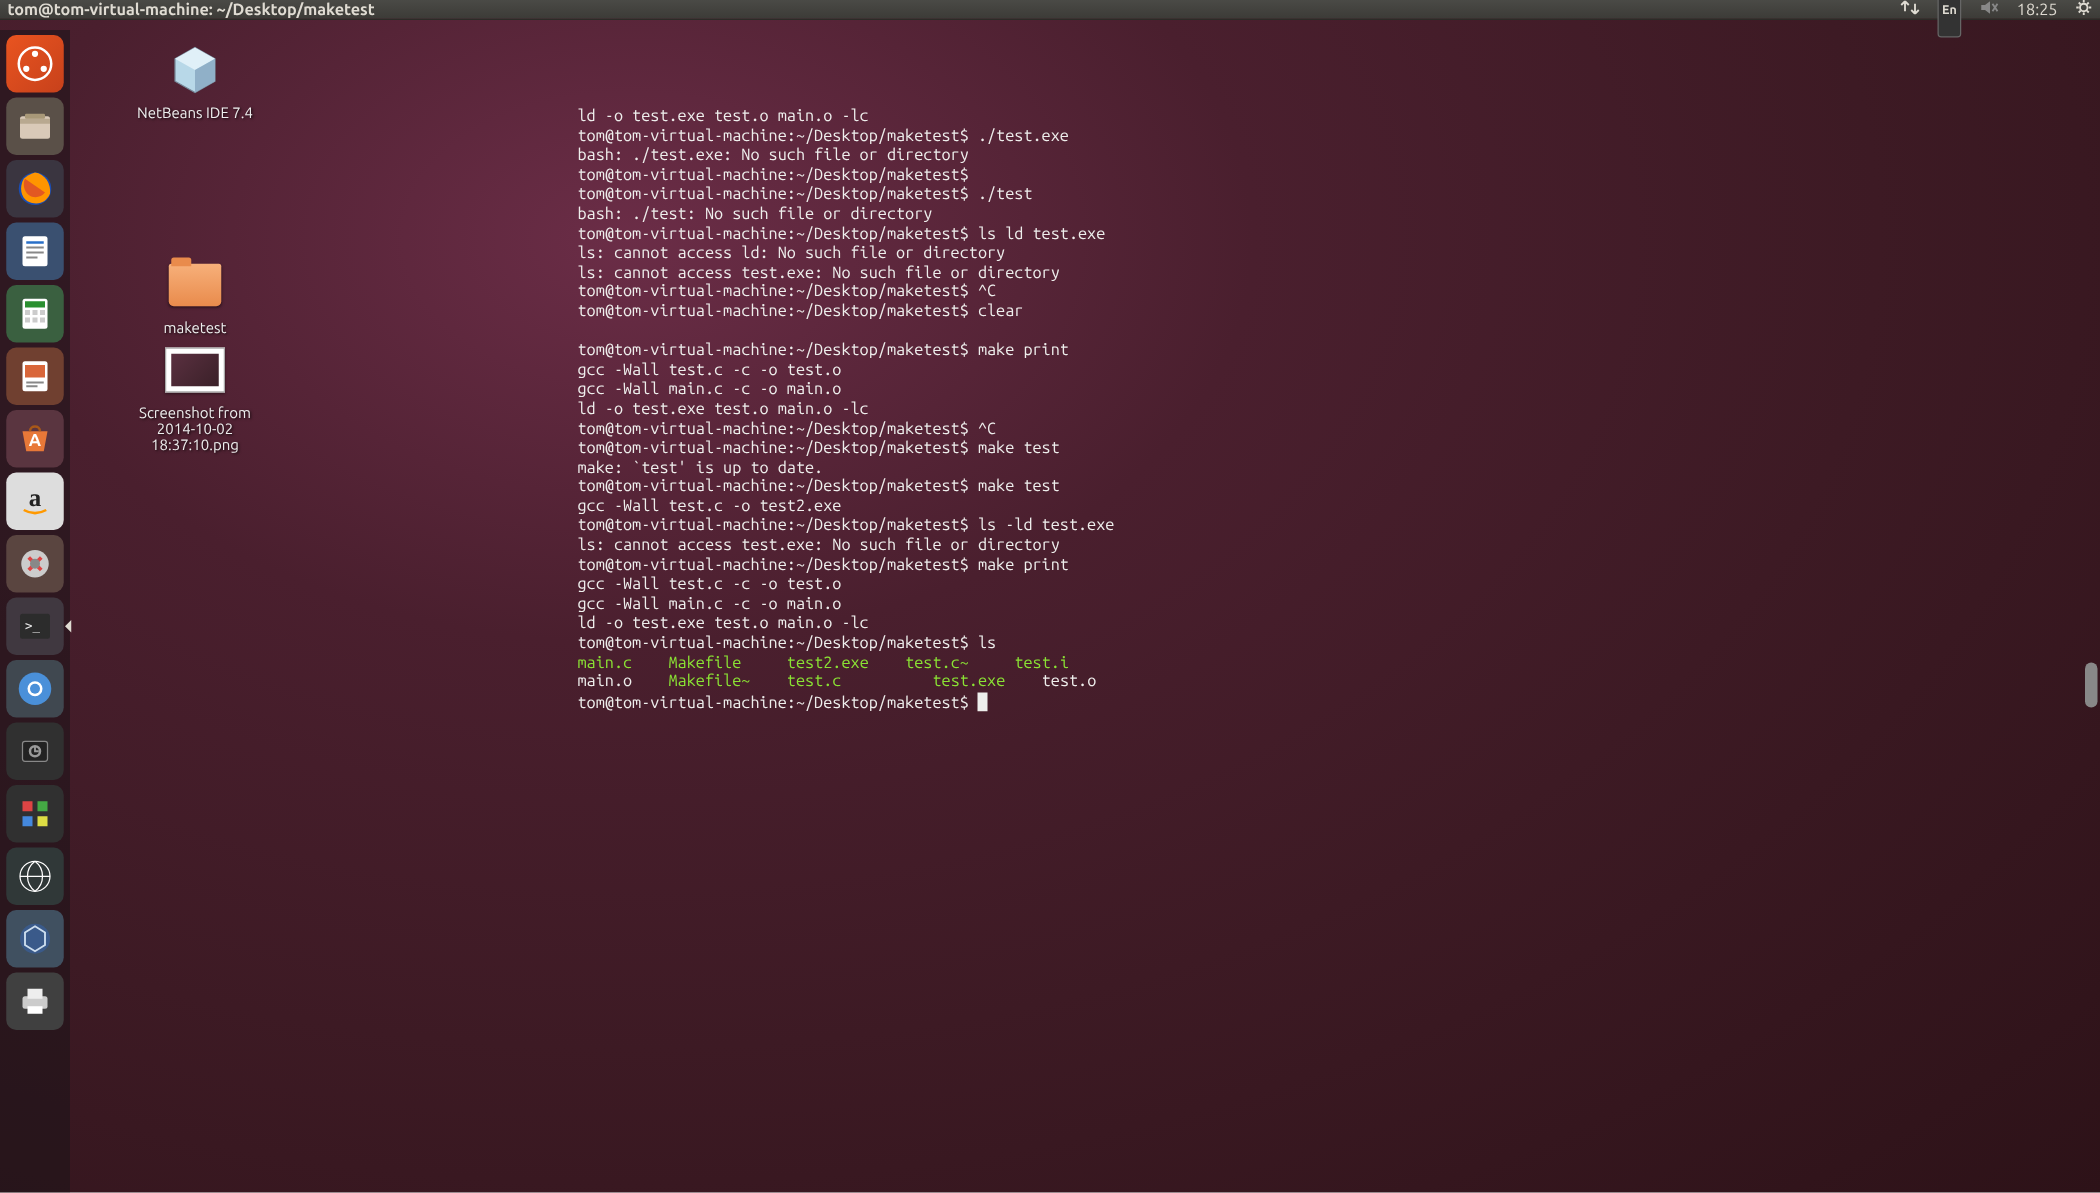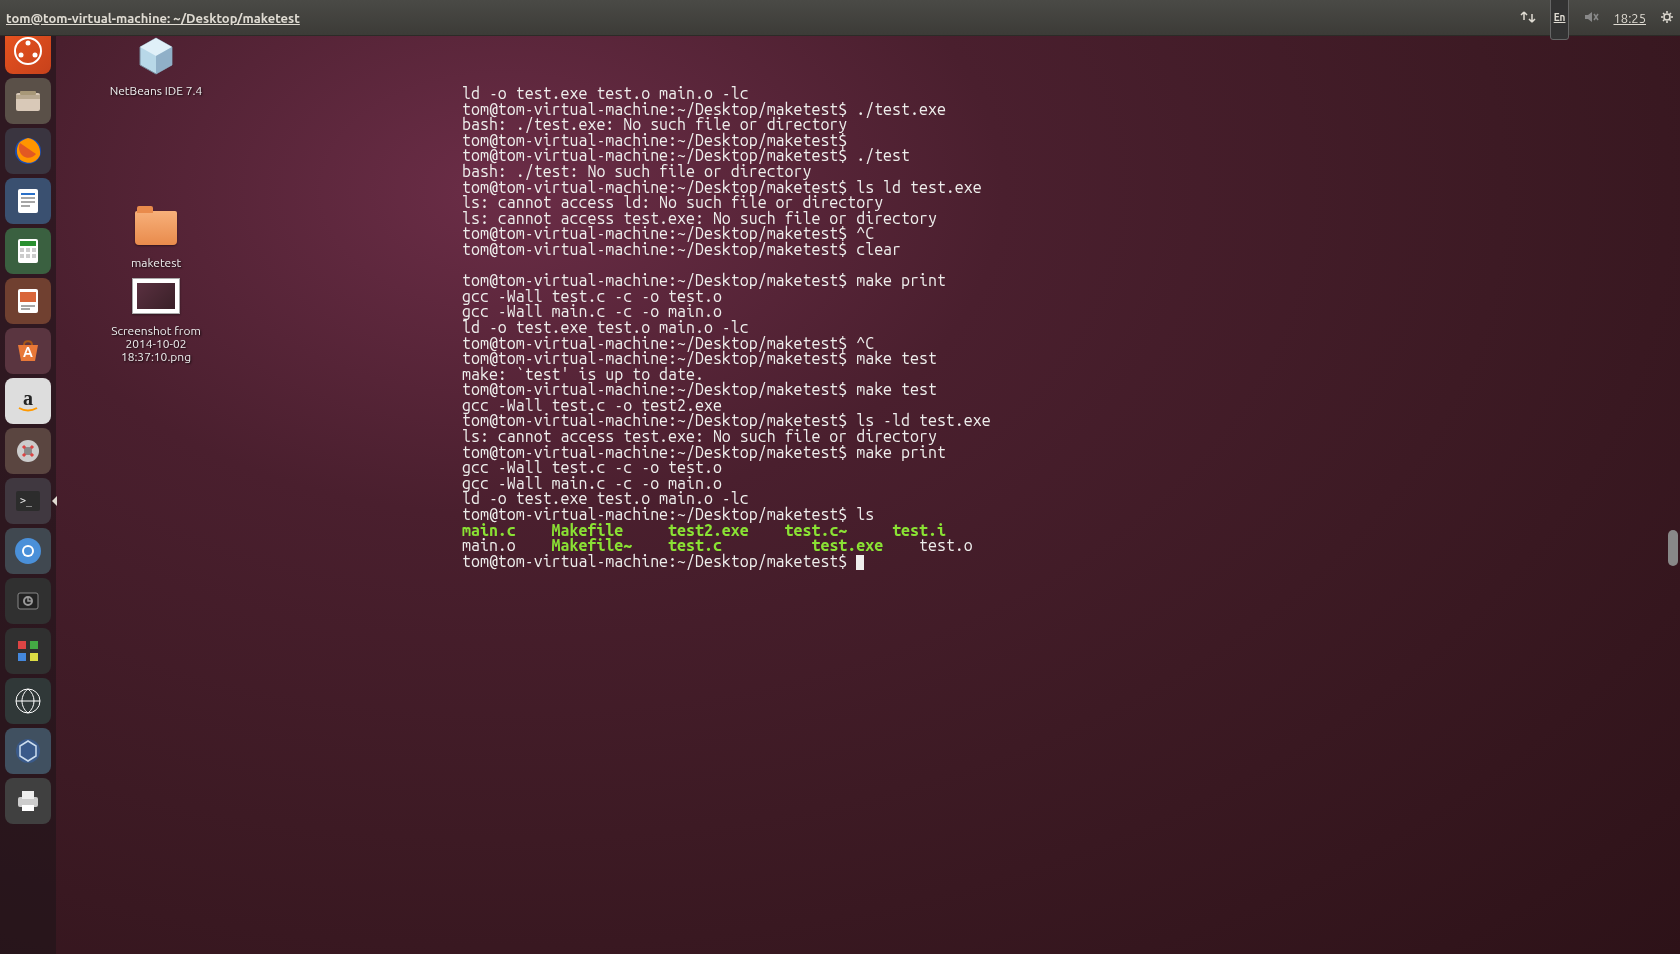--- a/index.html
+++ b/index.html
@@ -9,31 +9,30 @@
   font-family: "Ubuntu", "Liberation Sans", sans-serif;
   overflow: hidden;
   position: relative;
   background: radial-gradient(ellipse at 30% 20%, #6b2d47 0%, #4a1f2e 30%, #3d1a24 60%, #2d1218 100%);
 }
 
 
 .top-panel {
   position: absolute;
   top: 0; left: 0; right: 0;
-  height: 36px;
+  height: 16px;
   background: linear-gradient(to bottom, #4a4a46 0%, #3c3b37 100%);
   border-bottom: 1px solid #2c2b27;
   display: flex;
   align-items: center;
   justify-content: space-between;
   padding: 0 6px;
   color: #dfdbd2;
   font-size: 13px;
   z-index: 100;
-  text-decoration: underline;
 }
 .top-panel .title { font-weight: bold; }
 .top-panel .indicators { display: flex; align-items: center; gap: 14px; }
 .top-panel .indicators span, .top-panel .indicators svg { color:#dfdbd2; }
 .ind-box { background:#333; border:1px solid #666; border-radius:3px; padding:16px 3px; font-size:10px; font-weight:bold; }
 
 
 .launcher {
   position: absolute;
   top: 24px; left: 0;
@@ -111,28 +110,28 @@
   background: linear-gradient(135deg,#5a3040,#3a2028);
 }
 
 
 .terminal {
   position: absolute;
   top: 24px;
   left: 462px;
   right: 0;
   font-family: "Ubuntu Mono", "DejaVu Sans Mono", monospace;
-  font-size: 16px;
+  font-size: 13px;
   line-height: 15.6px;
   color: #eeeeec;
   background: transparent;
   padding-top: 62px;
   white-space: pre;
 }
-.terminal .green { color:#8ae234; font-weight:bold; }
+.terminal .green { color:#8ae234; font-weight:normal; }
 .terminal .cursor {
   display:inline-block;
   width:8px; height:15px;
   background:#eeeeec;
   vertical-align: text-bottom;
 }
 .terminal-line { min-height: 15.6px; }
 .scrollbar {
   position:absolute;
   right:2px;

